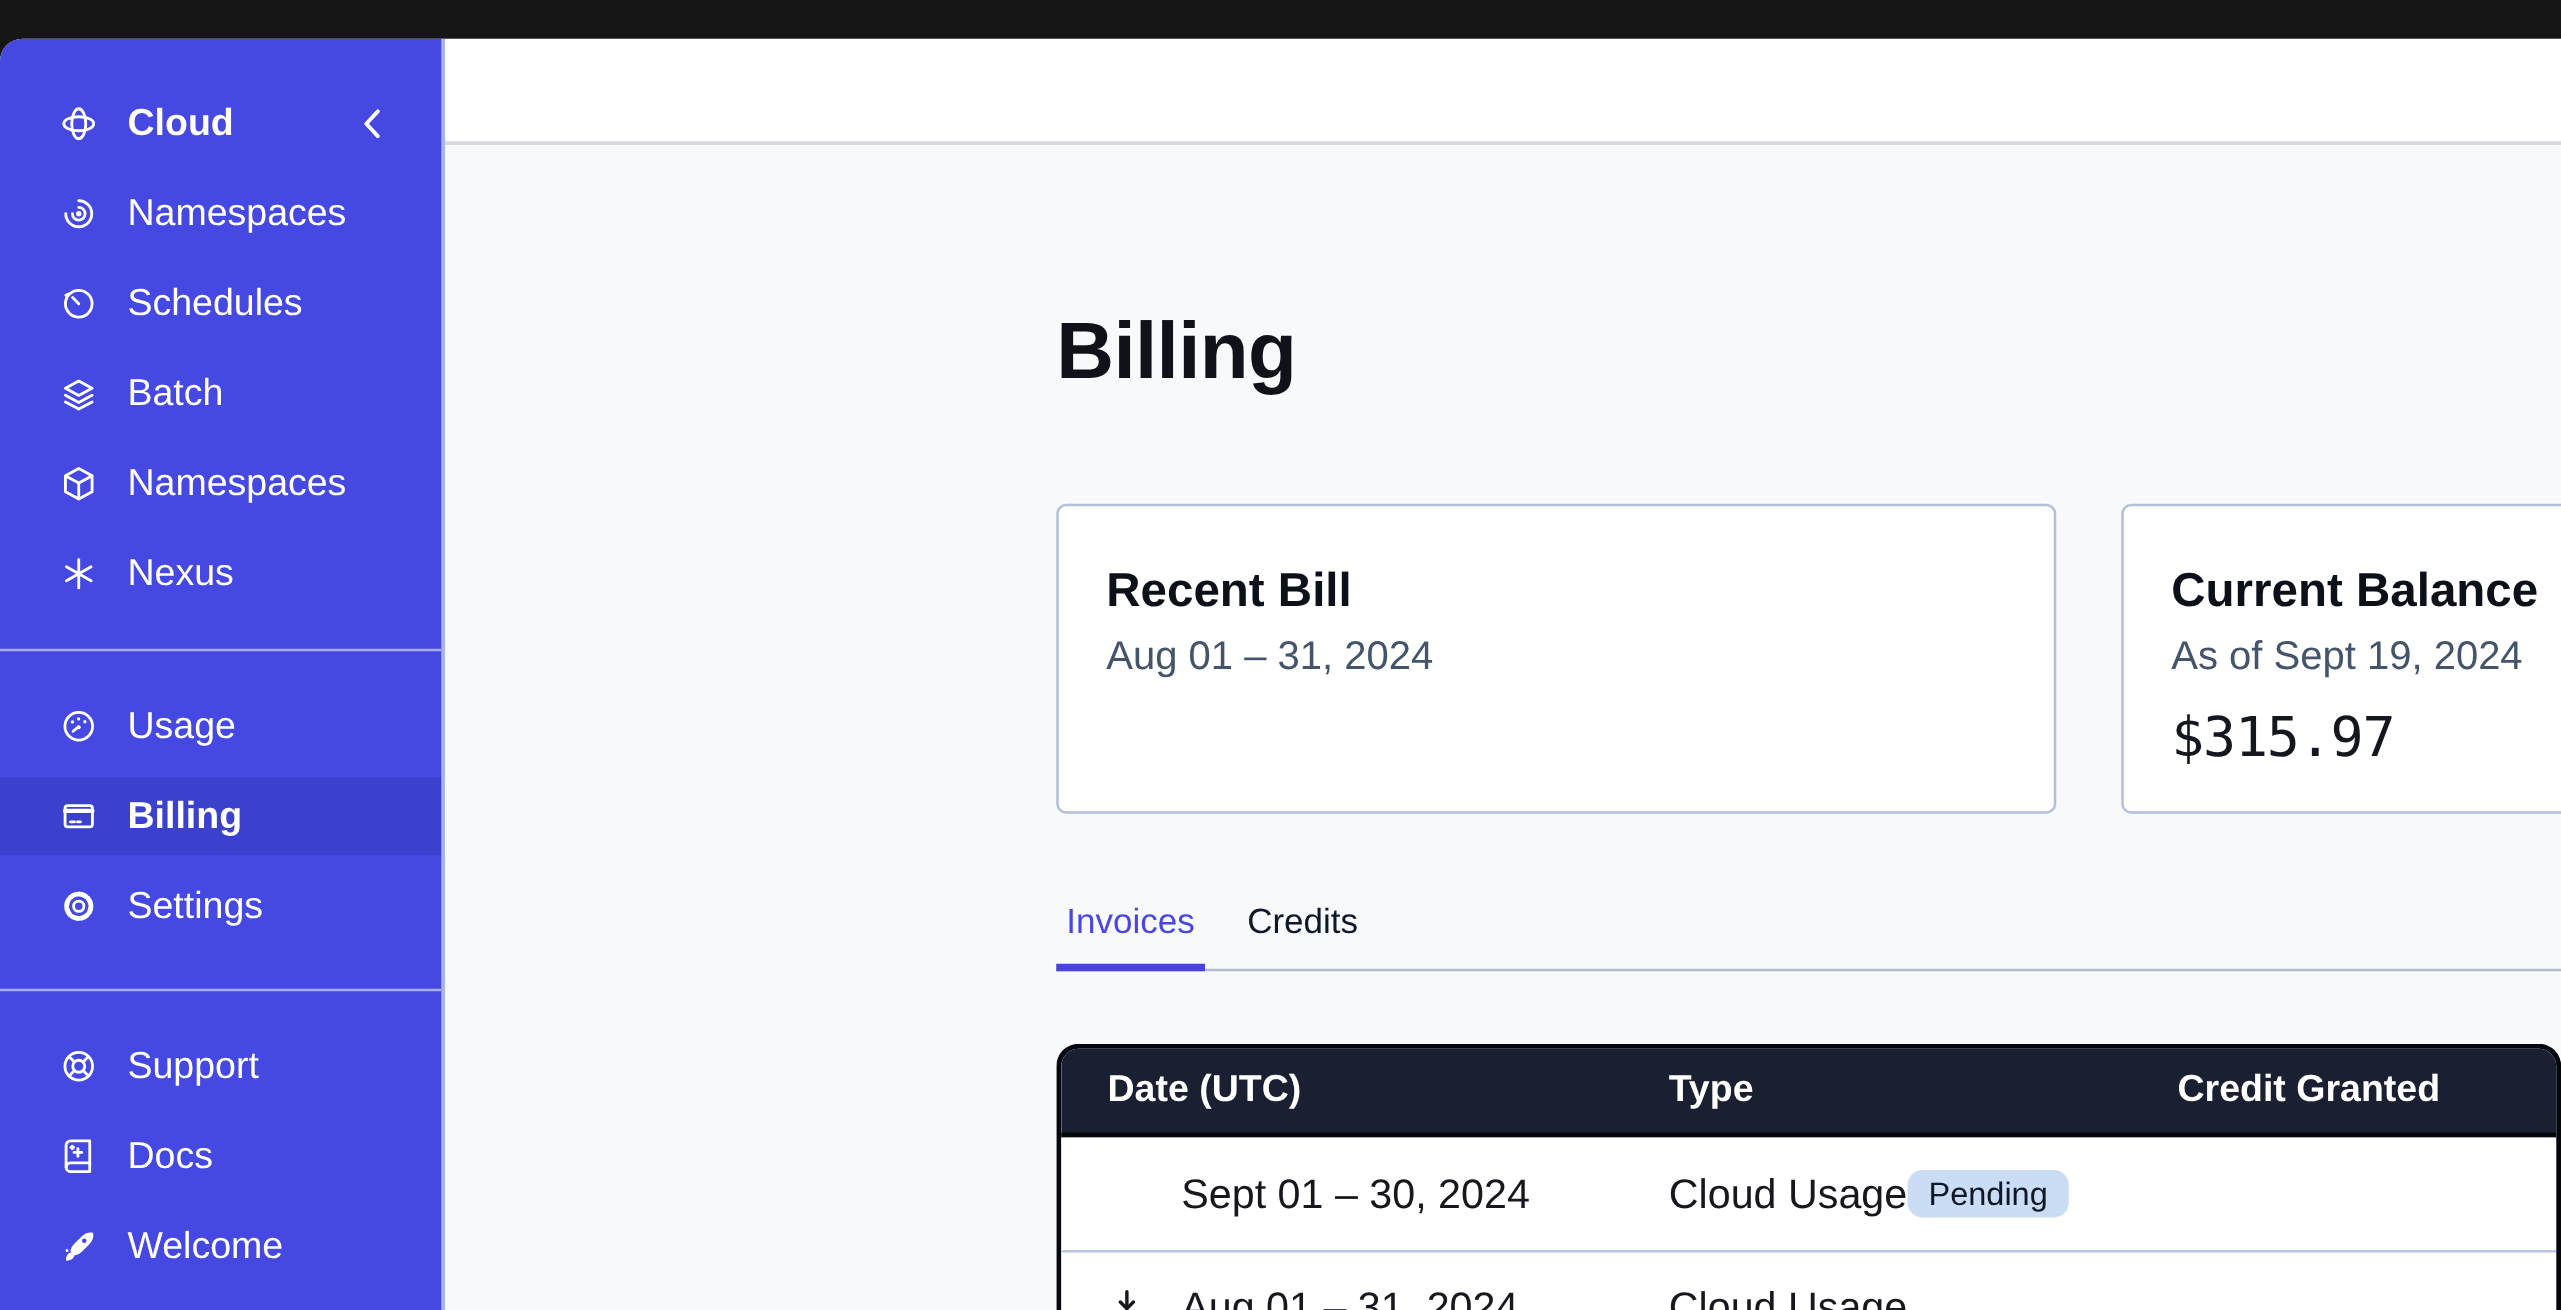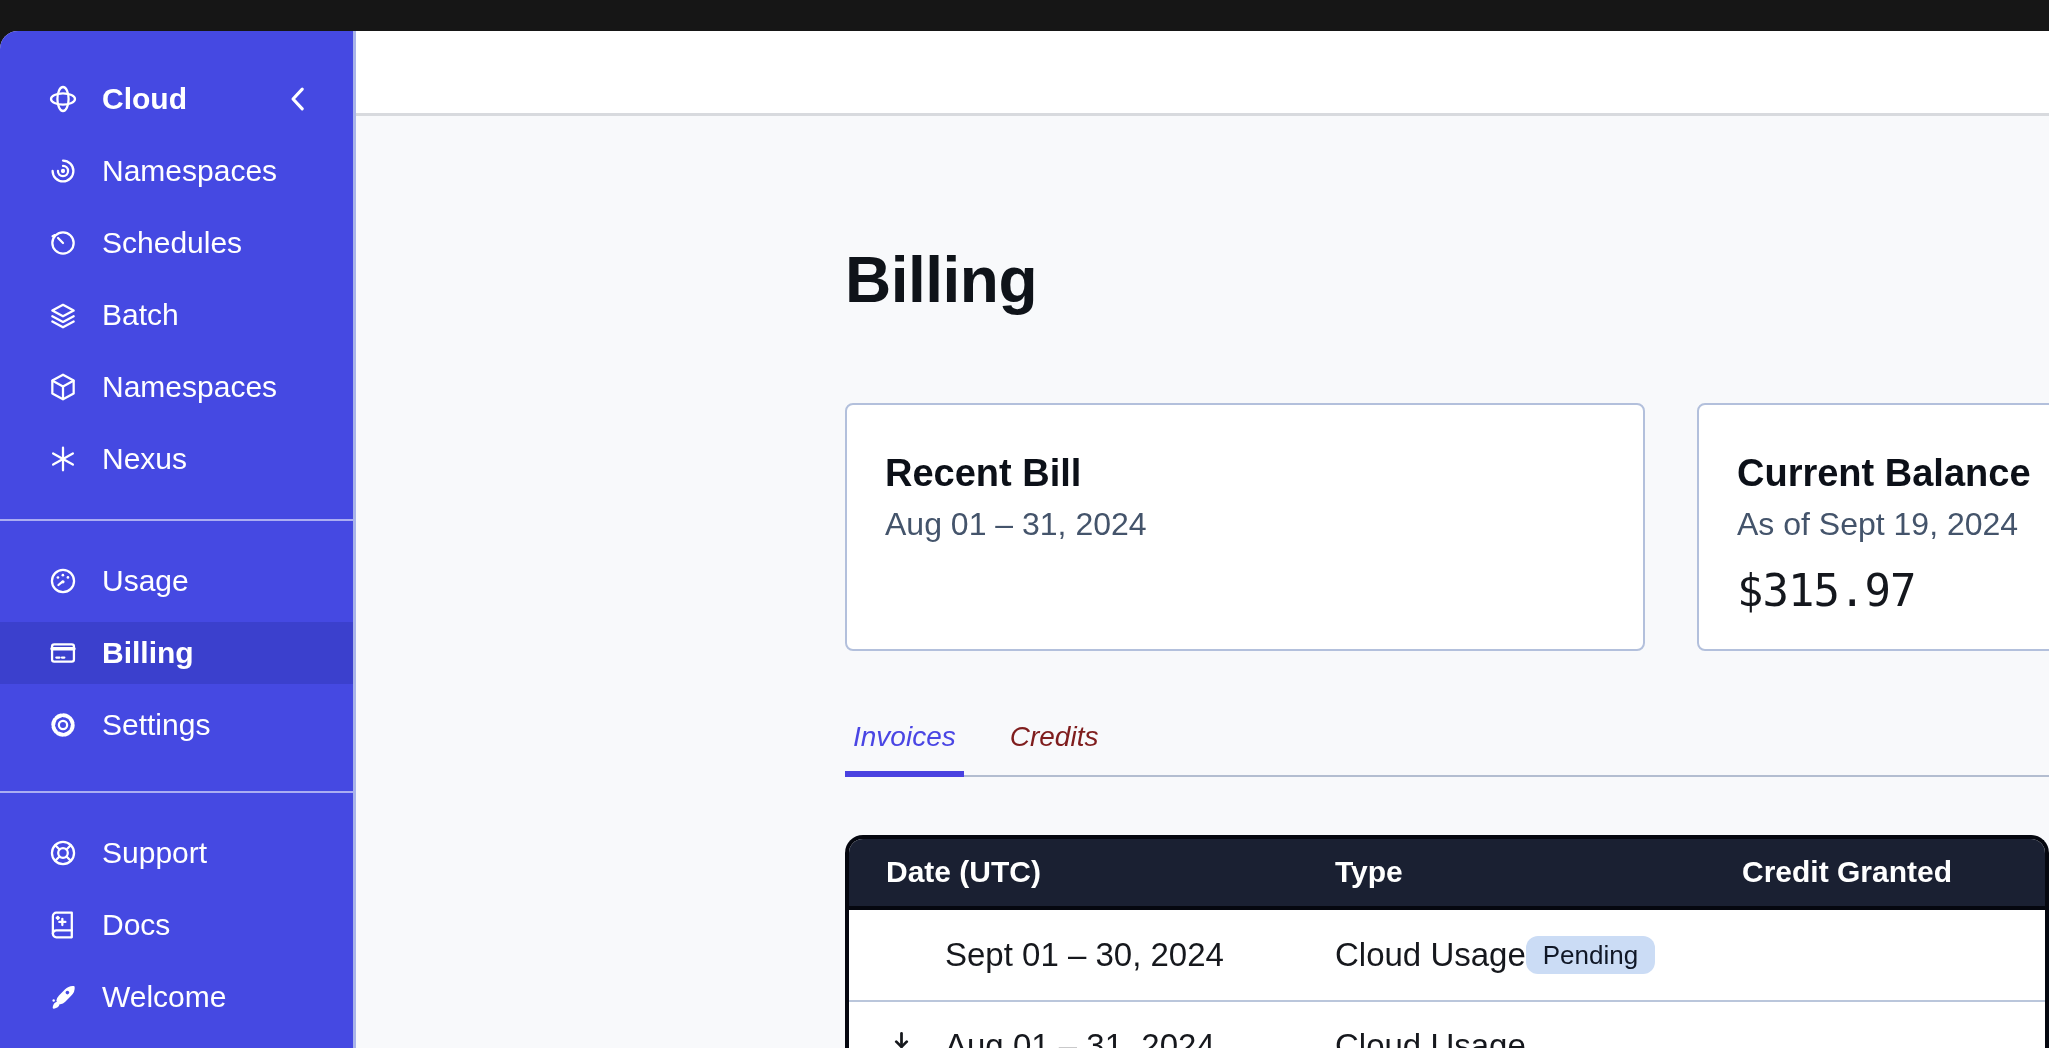--- a/index.html
+++ b/index.html
@@ -35,23 +35,23 @@
                 color:#0f1319; letter-spacing:-.5px; }
 
   .cards { display:flex; gap:52px; margin-top:85px; flex-wrap:nowrap; }
   .card { width:800px; height:248px; flex:none; background:#fff;
           border:2px solid #b3c0dc; border-radius:8px; padding:48px 38px; }
   .card h2 { font-size:38px; font-weight:600; color:#0c1018; line-height:1.1; }
   .card .period { font-size:32px; color:#44546b; margin-top:13px; line-height:1.1; }
   .card .amount { font-size:44px; font-family:"DejaVu Sans Mono", monospace;
                   color:#14171d; margin-top:26px; line-height:1; letter-spacing:-1px; }
 
-  .tabs { margin-top:72px; display:flex; gap:38px; width:1204px;
-          border-bottom:2px solid #b3bdd0;font-style:italic; }
-  .tab { font-size:28px; font-weight:500; color:#7f1d1d; padding:0 8px 20px;
+  .tabs { margin-top:72px; display:flex; gap:26px; width:1204px;
+          border-bottom:2px solid #b3bdd0; }
+  .tab { font-size:28px; font-weight:500; color:#0f172a; padding:0 8px 20px;
          line-height:1; cursor:pointer; }
   .tab.active { color:#4a46e4; border-bottom:6px solid #4a42e0; margin-bottom:-2px; }
 
   .tbl { margin-top:58px; width:1204px; background:#fff;
          border:4px solid #05070f; border-bottom:none; border-radius:18px 18px 0 0;
          overflow:hidden; }
   .tbl-header { display:flex; align-items:center; height:71px; background:#1a2032;
                 color:#fff; font-size:30px; font-weight:600;
                 border-bottom:4px solid #05070f; }
   .col-date { width:486px; padding-left:37px; flex:none; }

